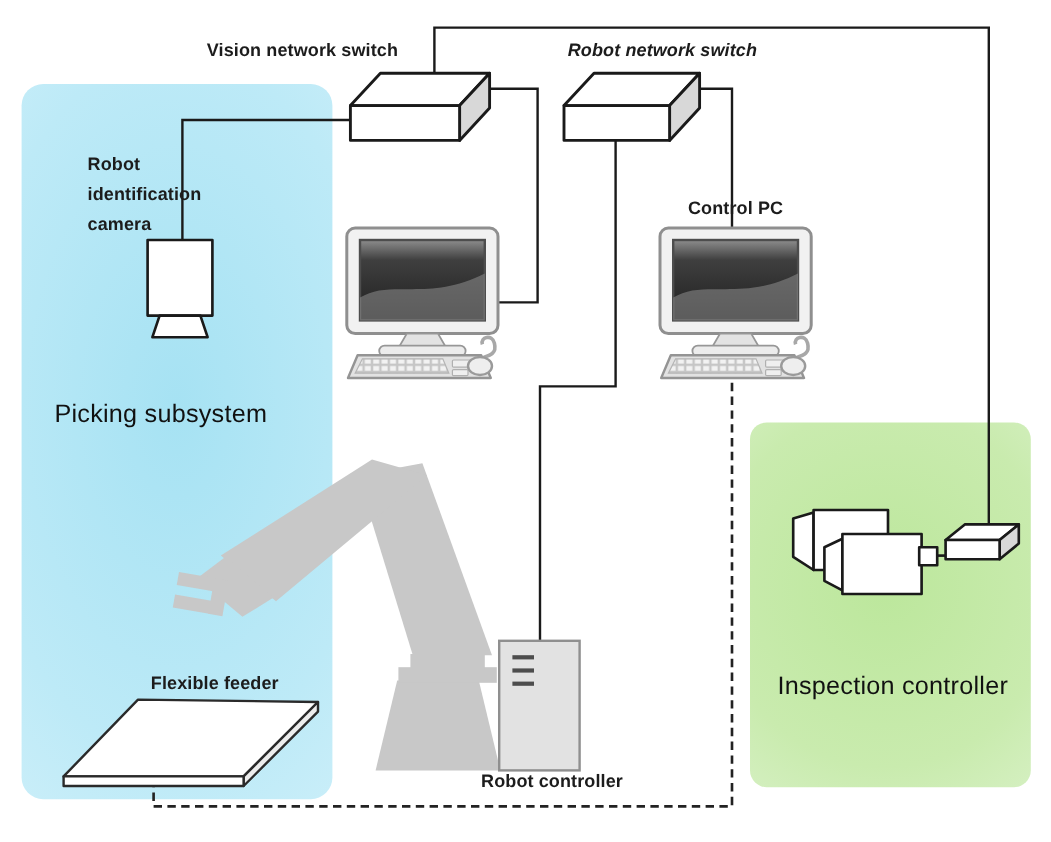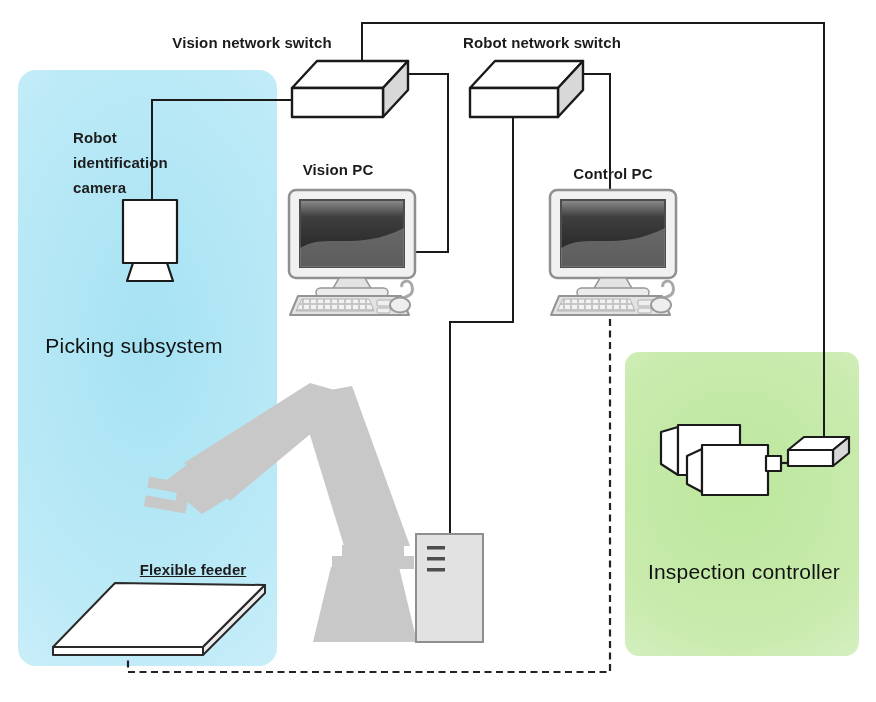--- a/index.html
+++ b/index.html
@@ -32,25 +32,25 @@
   }
   svg.overlay{position:absolute;left:0;top:0;}
   .lbl{
     position:absolute;color:var(--label);font-size:15px;font-weight:700;
     text-align:center;line-height:18px;letter-spacing:0.1px;
   }
   .lbl-big{
     color:var(--subsystem-label);font-size:21px;font-weight:400;line-height:40px;letter-spacing:0.2px;
   }
   .l-vision-switch{left:132px;top:34px;width:240px;}
-  .l-robot-switch{left:422px;top:34px;width:240px;}
+  .l-robot-switch{left:432px;top:34px;width:240px;font-style:italic;}
   .l-vision-pc{left:268px;top:161px;width:140px;}
   .l-control-pc{left:543px;top:165px;width:140px;text-align:center;}
   .l-part-camera{left:73px;top:125px;width:96px;text-align:left;line-height:25px;}
-  .l-feeder{left:123px;top:561px;width:140px;text-decoration:underline;}
+  .l-feeder{left:109px;top:561px;width:140px;}
   .l-controller{left:380px;top:643px;width:160px;}
   .l-stereo{left:631px;top:506px;width:200px;}
   .l-picking{left:34px;top:326px;width:200px;line-height:40px;}
   .l-inspection{left:644px;top:551px;width:200px;line-height:41px;}
 </style>
 </head>
 <body>
 
 <div class="canvas">
 
@@ -155,20 +155,20 @@
     <g>
       <use href="#pc-symbol" x="289" y="190"></use>
     </g>
     <g>
       <use href="#pc-symbol" x="550" y="190"></use>
     </g>
   </svg>
 
   <div class="lbl l-vision-switch">Vision network switch</div>
   <div class="lbl l-robot-switch">Robot network switch</div>
-  <div class="lbl l-vision-pc">Vision PC</div>
   <div class="lbl l-control-pc">Control PC</div>
   <div class="lbl l-part-camera">Robot identification camera</div>
   <div class="lbl l-feeder">Flexible feeder</div>
+  <div class="lbl l-controller">Robot controller</div>
   <div class="lbl lbl-big l-picking">Picking subsystem</div>
   <div class="lbl lbl-big l-inspection">Inspection controller</div>
 
 </div>
 
 </body></html>

